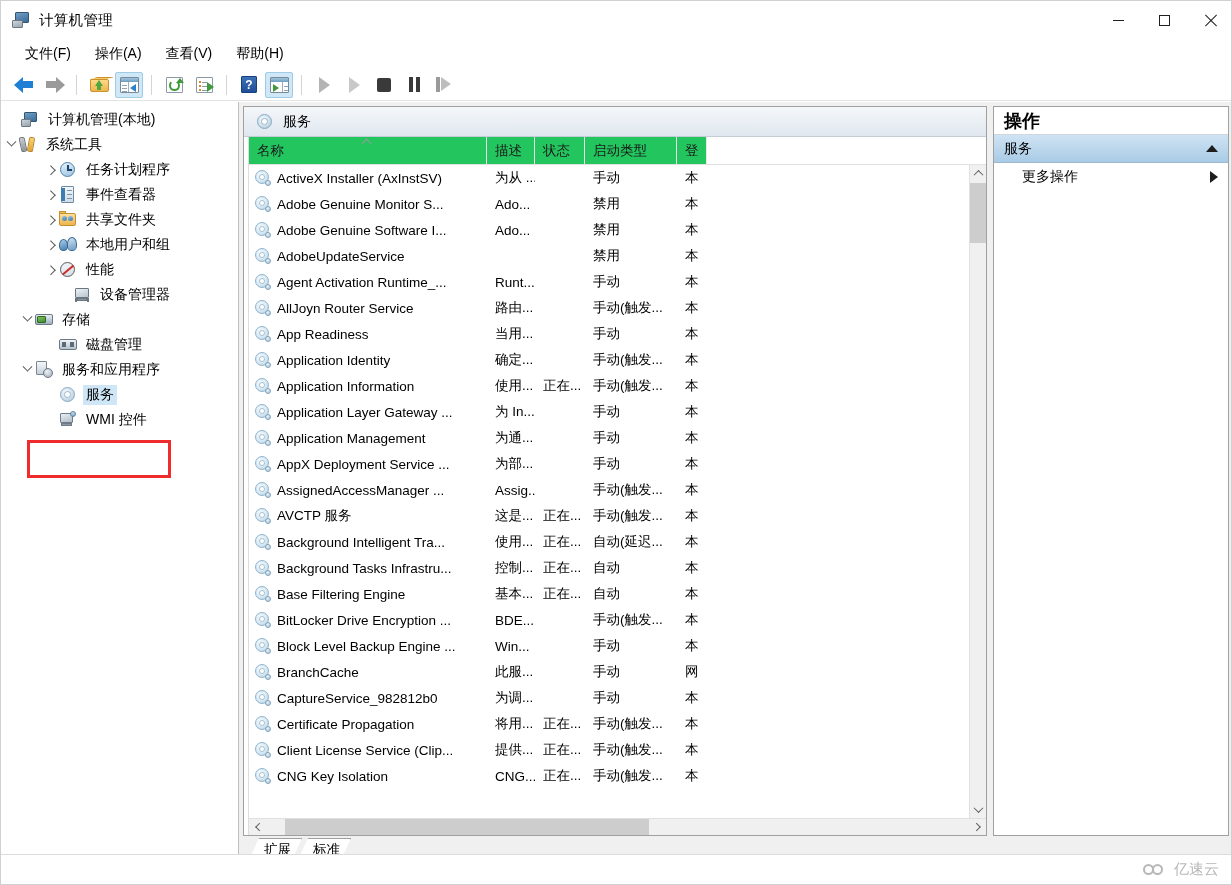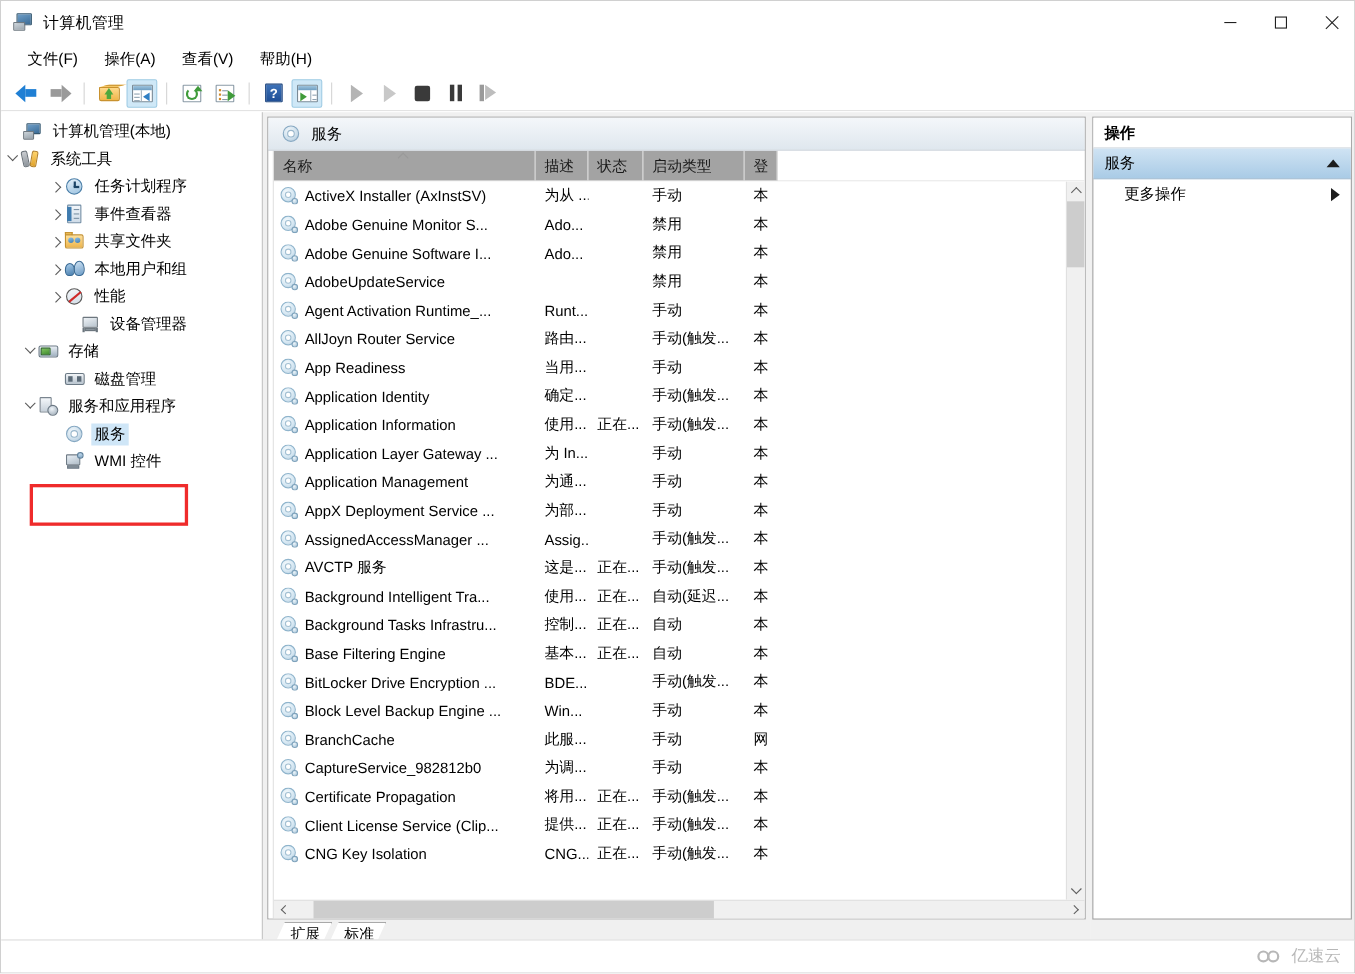--- a/index.html
+++ b/index.html
@@ -298,21 +298,21 @@
   .vsplit { width: 5px; background: #ffffff; border-right: 1px solid #dcdcdc; }
 
   .list-pane { flex: 1; display: flex; flex-direction: column; background: #fff; position: relative; }
   .list-head {
     height: 28px; display: flex; background: #ffffff; border-bottom: 1px solid #e2e2e2;
     position: relative;
   }
   .lh {
     font-size: 13.5px; color: #1a1a1a; display: flex; align-items: center;
     padding-left: 8px; border-right: 1px solid #e8e8e8; position: relative;
-    background: #a3a3a3;
+    background: #22c55e;
   }
   .sort-caret {
     position: absolute; left: 50%; top: 3px; margin-left: -5px;
     width: 7px; height: 7px; border-left: 1.4px solid #9a9a9a; border-top: 1.4px solid #9a9a9a;
     transform: rotate(45deg);
   }
   .c-name { width: 238px; }
   .c-desc { width: 48px; }
   .c-stat { width: 50px; }
   .c-start{ width: 92px; }
@@ -396,21 +396,21 @@
   
   .act-pane {
     width: 242px; height: 754px; background: #f0f0f0; padding: 4px 4px 0 2px;
   }
   .act-frame {
     width: 236px; height: 730px; background: #ffffff; border: 1px solid #a0a0a0;
     display: flex; flex-direction: column;
   }
   .act-title {
     height: 28px; display: flex; align-items: center; padding-left: 10px;
-    font-size: 14px; font-weight: bold; color: #000;
+    font-size: 18px; font-weight: bold; color: #000;
     border-bottom: 1px solid #cfd6dc; background: #ffffff;
   }
   .act-section {
     height: 28px; display: flex; align-items: center; padding: 0 10px;
     background: linear-gradient(180deg,#cfe3f3 0%, #a9cbe6 100%);
     border-bottom: 1px solid #9cb9d0;
     font-size: 14px; color: #000;
   }
   .act-section .caret-up {
     margin-left: auto; width: 0; height: 0;

